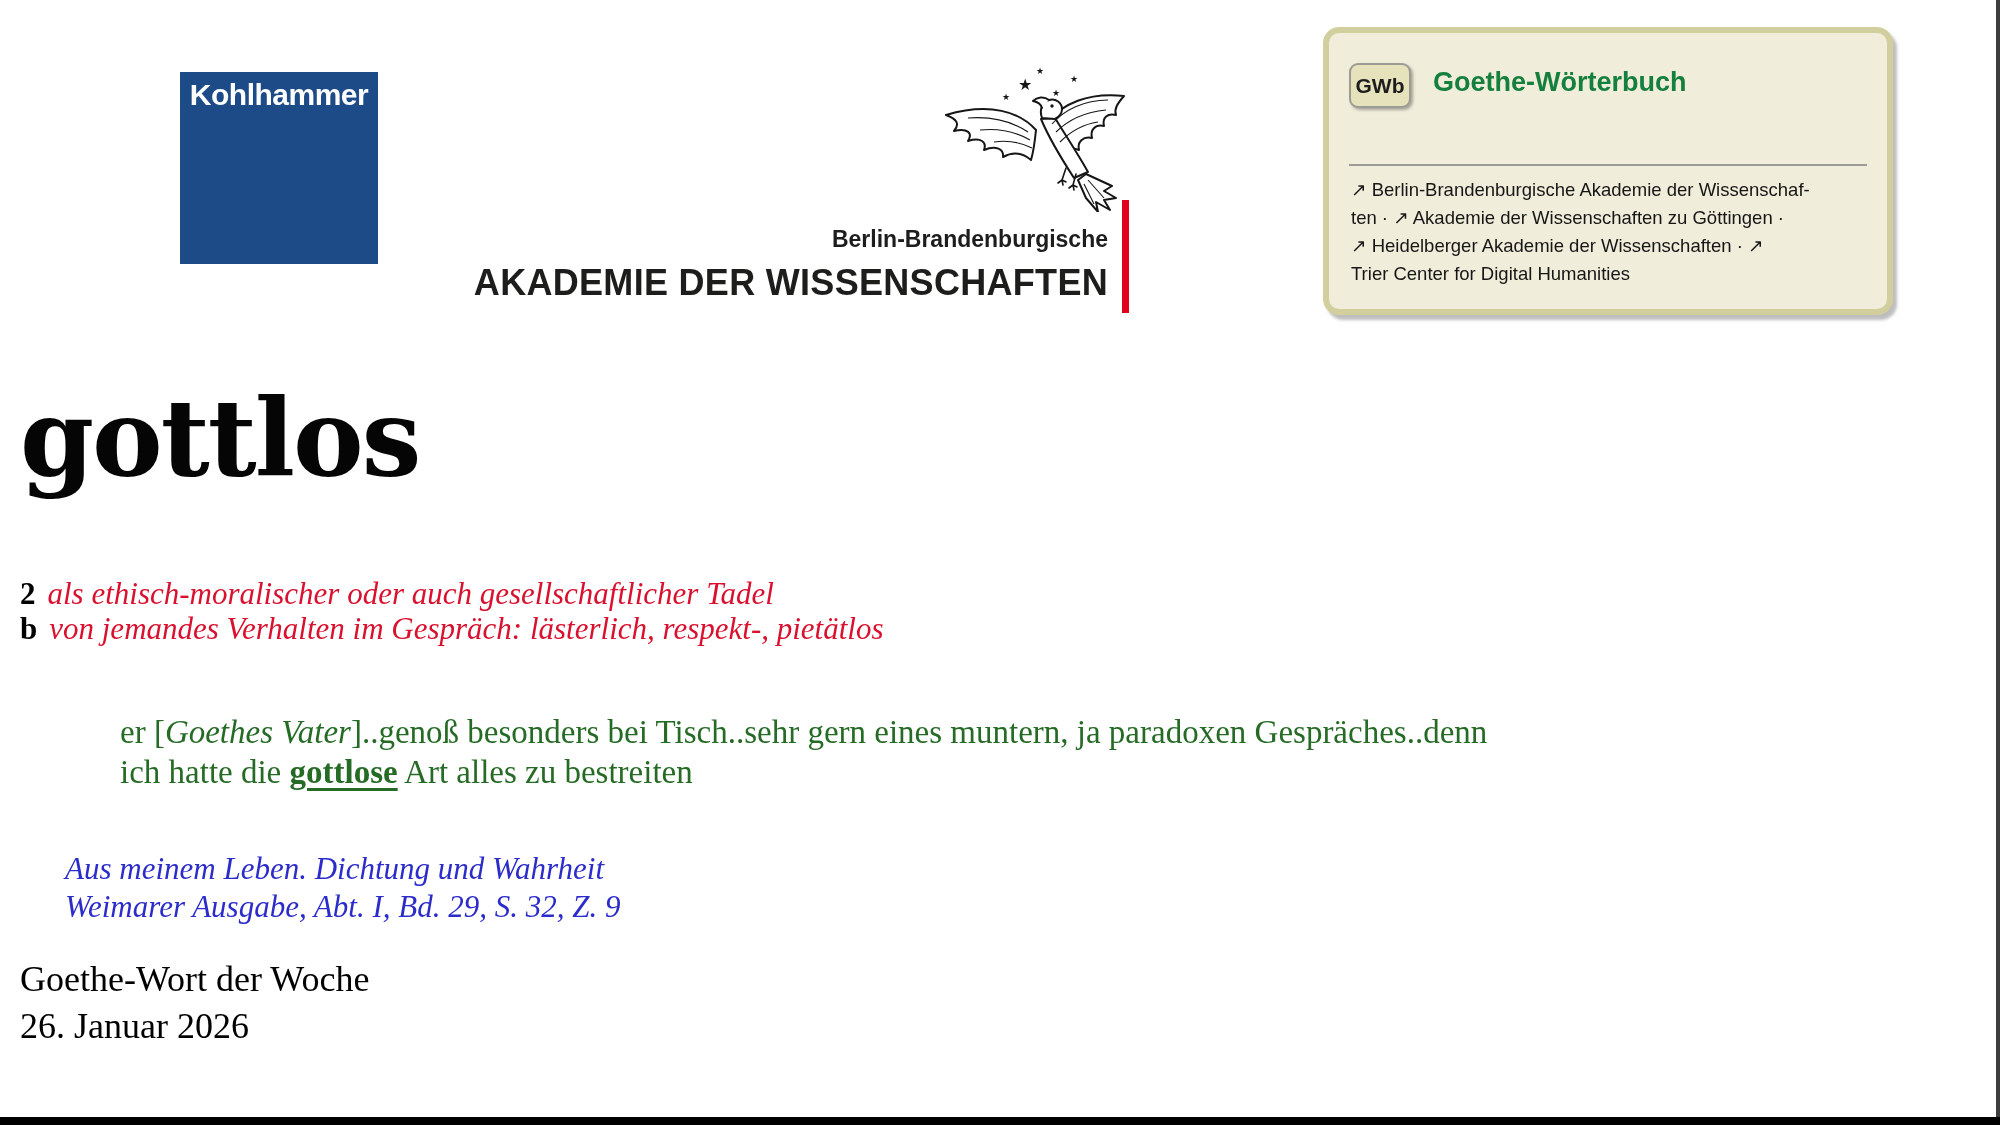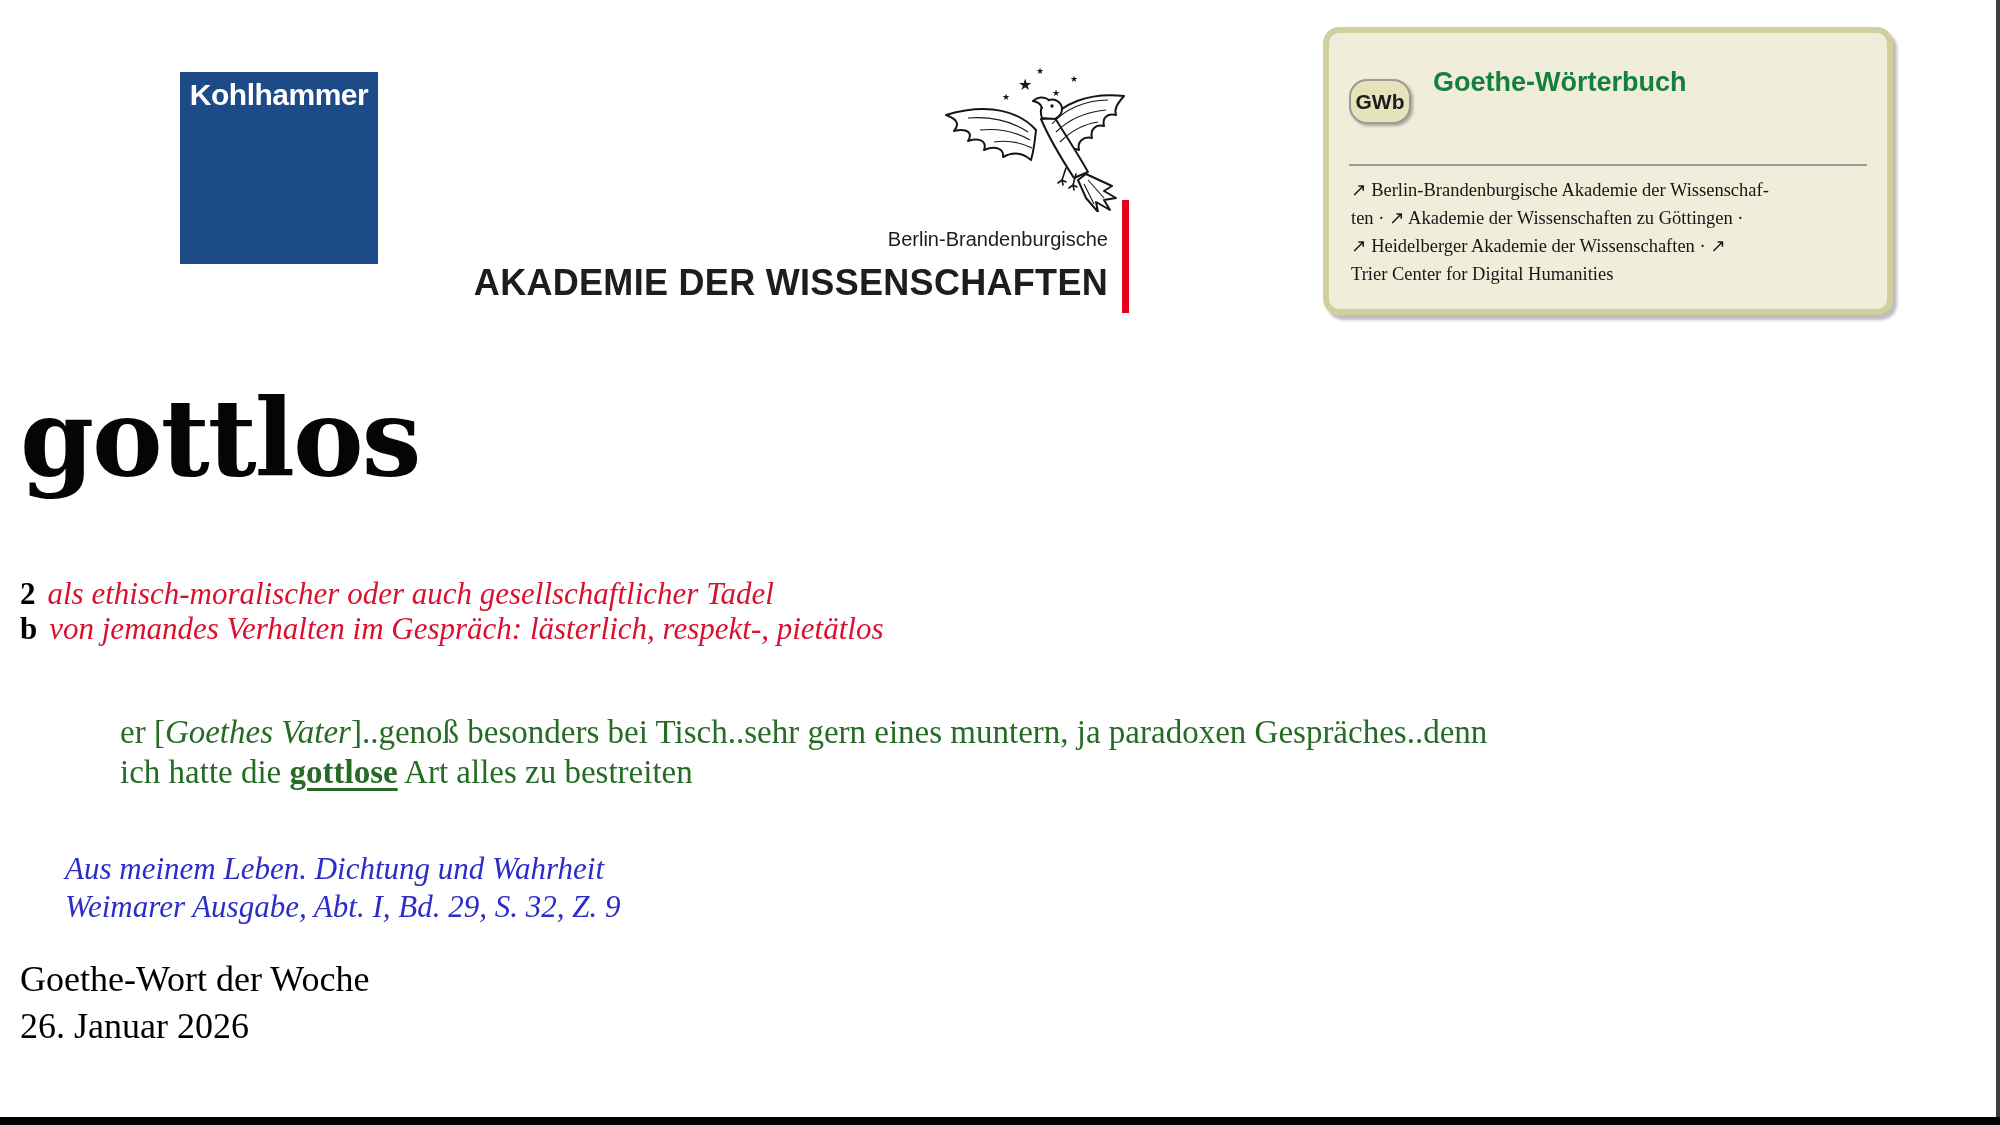--- a/index.html
+++ b/index.html
@@ -17,43 +17,42 @@
     background:#1d4b87;display:flex;justify-content:center;
   }
   .kohlhammer span{
     color:#fff;font-weight:bold;font-size:30px;letter-spacing:-0.5px;
     font-family:"Liberation Sans",sans-serif;margin-top:6px;
   }
 
   
   .academy-eagle{position:absolute;left:928px;top:52px;width:205px;height:160px;}
   .academy-text{position:absolute;left:400px;top:222px;width:708px;text-align:right;color:#1d1d1b;}
-  .academy-line1{font-size:20px;line-height:34px;}
+  .academy-line1{font-size:23px;line-height:34px;font-weight:bold;}
   .academy-line2{font-size:36px;line-height:34px;font-weight:bold;letter-spacing:0.3px;margin-top:10px;}
   .red-bar{position:absolute;left:1122px;top:200px;width:7px;height:113px;background:#e2001a;}
 
   
   .gwb-box{
     position:absolute;left:1323px;top:27px;width:570px;height:288px;box-sizing:border-box;
     background:#f0edda;border:6px solid #d2cf9e;border-radius:16px;
     box-shadow:4px 5px 3px rgba(110,110,110,0.45);
   }
   .gwb-badge{
     position:absolute;left:20px;top:30px;width:62px;height:45px;box-sizing:border-box;
-    background:#e6e3bc;border:2.5px solid #9c9c94;border-radius:18px;
+    background:#e6e3bc;border:2.5px solid #9c9c94;border-radius:9px;
     display:flex;align-items:center;justify-content:center;
     box-shadow:2px 2px 3px rgba(60,60,60,0.4);
-    margin-top:16px;
   }
   .gwb-badge span{font-weight:bold;font-size:21px;color:#1d1d1d;}
   .gwb-title{position:absolute;left:104px;top:34px;font-weight:bold;font-size:27px;color:#15803d;}
   .gwb-divider{position:absolute;left:20px;right:20px;top:131px;height:2px;background:#9b9b98;}
   .gwb-links{
     position:absolute;left:22px;top:143px;right:12px;
-    font-family:Liberation Serif, serif;font-size:18.5px;line-height:28px;color:#161616;
+    font-family:Liberation Sans, sans-serif;font-size:18.5px;line-height:28px;color:#161616;
   }
   .gwb-links div{white-space:nowrap;}
 
   
   .col{position:absolute;left:0;width:2000px;text-align:left;padding-left:20px;box-sizing:border-box;}
 
   .headword{
     top:368px;font-family:"DejaVu Serif",serif;font-weight:bold;font-size:106px;
     line-height:140px;color:#050505;letter-spacing:-2px;
   }

